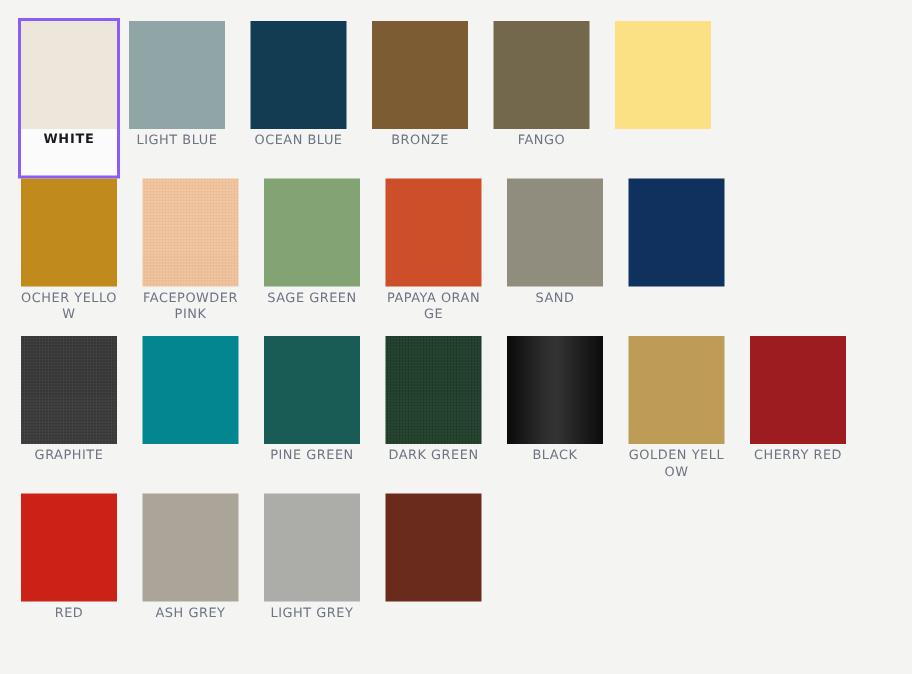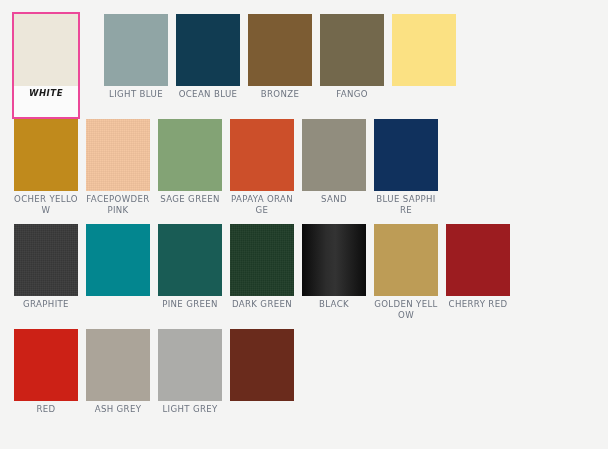--- a/index.html
+++ b/index.html
@@ -24,22 +24,22 @@
 
   .swatch-row {
     display: flex;
     flex-direction: row;
     height: 105px;
   }
 
   
   .swatch {
     position: relative;
-    width: 72px;
-    margin-right: 0;
+    width: 52px;
+    margin-right: 29px;
     box-sizing: border-box;
     cursor: pointer;
   }
 
   .swatch-color {
     width: 64px;
     height: 72px;
     display: block;
     position: relative;
     overflow: hidden;
@@ -82,26 +82,25 @@
     letter-spacing: 0.35px;
     color: #6d7480;
     text-transform: uppercase;
     word-break: break-all;
     overflow-wrap: anywhere;
   }
 
   
   .swatch.selected {
     width: 68px;
-    margin-right: 24px;
+    margin-right: 6px;
     margin-left: -2px;
     margin-top: -2px;
-    border: 2px solid #ec4899;
+    border: 2px solid #8b5cf6;
     background: #fbfbfb;
-    font-style: italic;
   }
   .swatch.selected .swatch-color {
     width: 64px;
     height: 72px;
   }
   .swatch.selected .swatch-label {
     color: #1b1b1b;
     font-weight: bold;
     background: #fbfbfb;
     margin-top: 2px;
@@ -154,21 +153,20 @@
       <div class="swatch">
         <span class="swatch-color" title="#cc4f2a" style="background: rgb(204, 79, 42);"></span>
         <span class="swatch-label">PAPAYA ORANGE</span>
       </div>
       <div class="swatch">
         <span class="swatch-color" title="#918d7e" style="background: rgb(145, 141, 126);"></span>
         <span class="swatch-label">SAND</span>
       </div>
       <div class="swatch">
         <span class="swatch-color" title="#10315d" style="background: rgb(16, 49, 93);"></span>
-        <span class="swatch-label">BLUE SAPPHIRE</span>
       </div>
     </div>
     <div class="swatch-row">
       <div class="swatch">
         <span class="swatch-color textured" title="#3a3a3a" style="background: rgb(58, 58, 58);"></span>
         <span class="swatch-label">GRAPHITE</span>
       </div>
       <div class="swatch">
         <span class="swatch-color" title="#03868f" style="background: rgb(3, 134, 143);"></span>
       </div>

